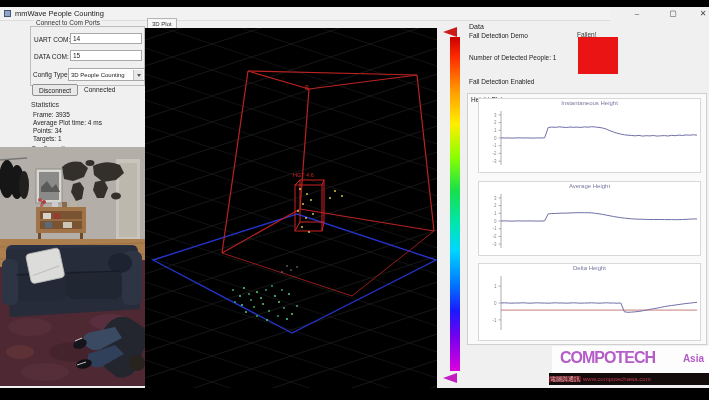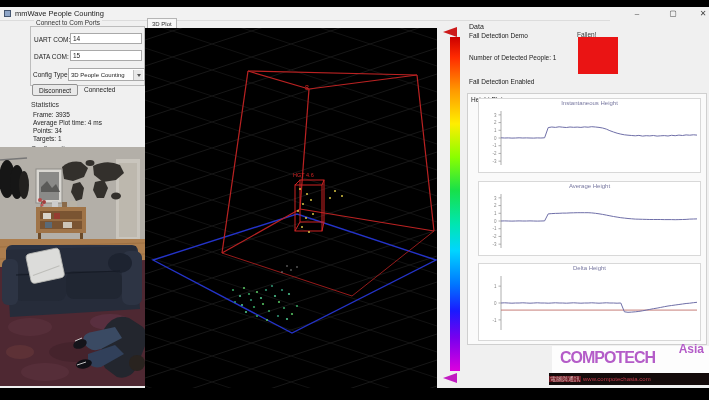--- a/index.html
+++ b/index.html
@@ -75,21 +75,21 @@
                  font-size:6px; color:#7878a0; }
   .chart svg { position:absolute; left:0; top:8px; }
 
   
   .webcam { position:absolute; left:0; top:140px; width:145px; height:239px; }
 
   
   .logo-box { position:absolute; left:552px; top:339px; width:157px; height:29px; background:#fdfdfd; }
   .logo-brand { position:absolute; left:8px; top:3px; font-size:16px; font-weight:700;
                 letter-spacing:-1px; color:#b45cc8; }
-  .logo-region { position:absolute; right:5px; bottom:19px; font-size:12px; font-weight:700; color:#b45cc8; }
+  .logo-region { position:absolute; right:5px; bottom:11px; font-size:10px; font-weight:700; color:#b45cc8; }
   .logo-tagline { position:absolute; left:549px; top:373px; width:160px; height:12px;
                   background:#140b0b; font-size:6px; line-height:12px; white-space:nowrap;
                   overflow:hidden; }
   .tag-cn { background:#6d1822; color:#d8b4b4; padding:0 1px; }
   .tag-url { color:#c23a4a; padding-left:2px; }
 </style>
 </head>
 <body>
 
 <div class="screen">

